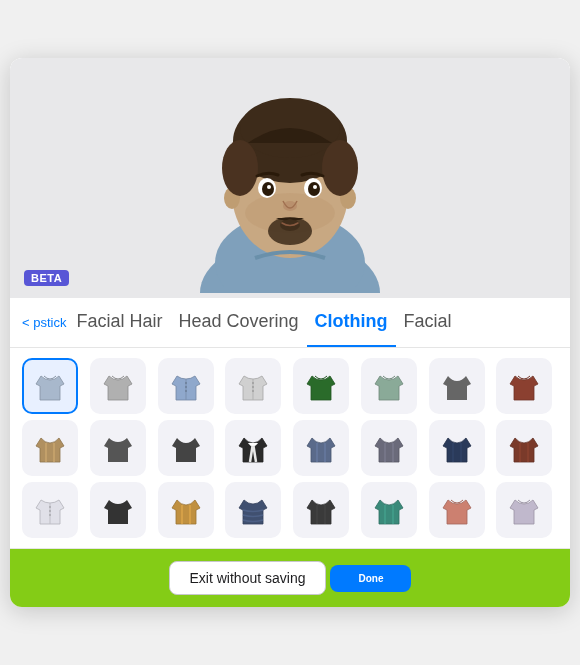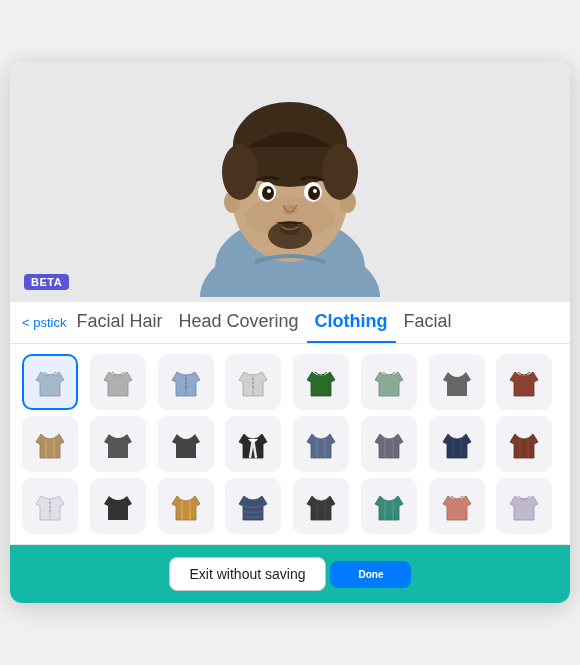--- a/index.html
+++ b/index.html
@@ -52,21 +52,21 @@
     }
     .nav-area {
       border-bottom: 1px solid #e5e5e5;
       padding: 0 12px;
       display: flex;
       align-items: center;
       overflow-x: auto;
       scrollbar-width: none;
       white-space: nowrap;
       gap: 0;
-      height: 42px;
+      height: 50px;
     }
     .nav-area::-webkit-scrollbar { display: none; }
     .nav-back {
       color: #007aff;
       font-size: 13px;
       cursor: pointer;
       margin-right: 2px;
       display: flex;
       align-items: center;
       gap: 2px;
@@ -119,21 +119,21 @@
       width: 44px;
       height: 44px;
     }
     .bottom-bar {
       display: flex;
       justify-content: center;
       align-items: center;
       padding: 12px 0;
       gap: 4px;
       border-top: 1px solid #e5e5e5;
-      background: #14b8a6;
+      background: #84cc16;
     }
     .btn-exit {
       background: #fff;
       border: 1px solid #c7c7cc;
       border-radius: 8px;
       padding: 8px 20px;
       font-size: 14px;
       color: #1c1c1e;
       cursor: pointer;
       font-weight: 400;

